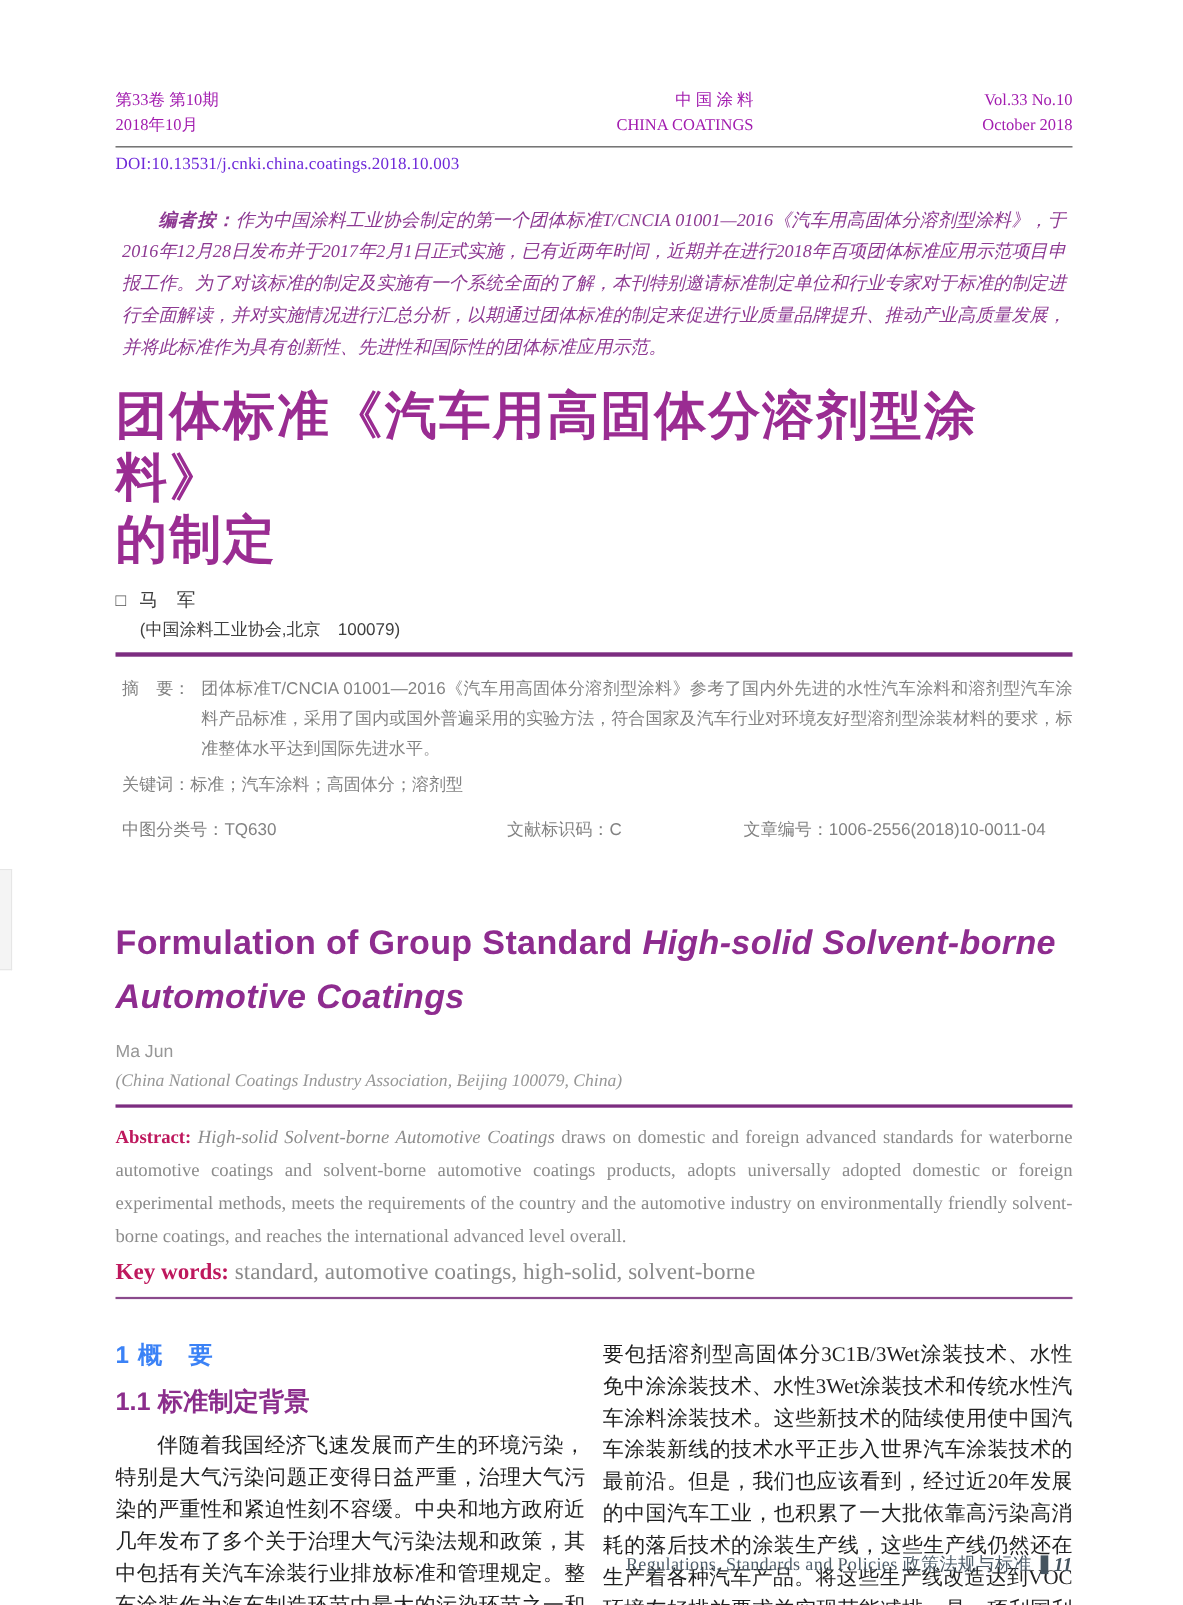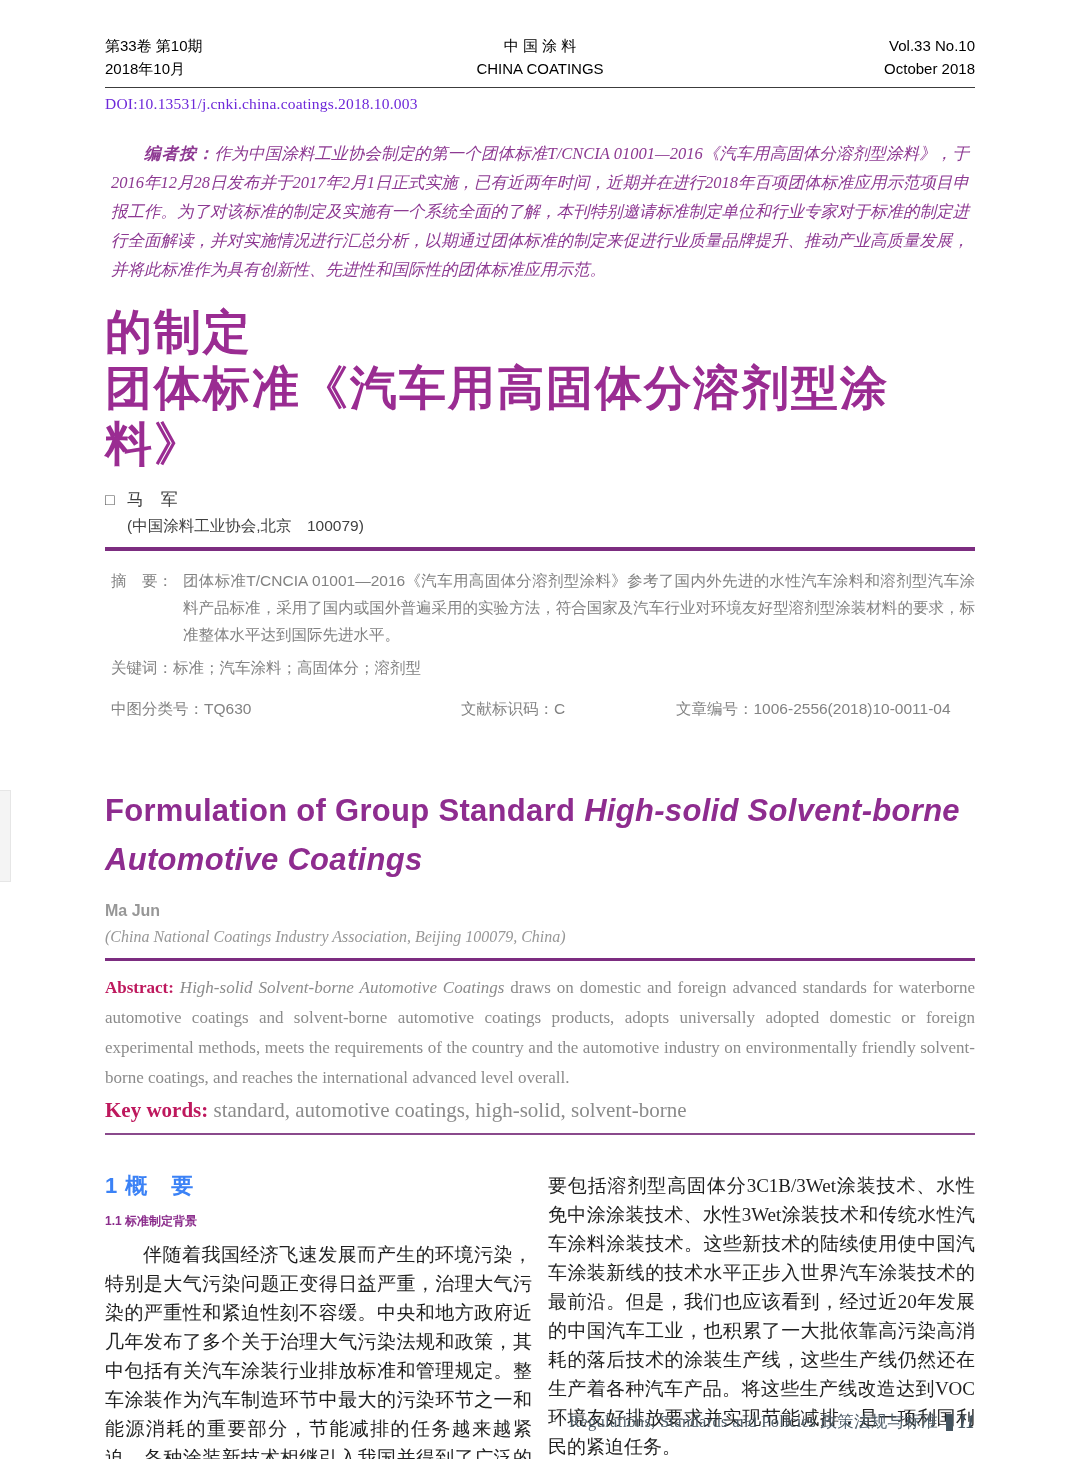--- a/index.html
+++ b/index.html
@@ -7,26 +7,26 @@
   body {
     width:1075px; height:1459px; position:relative; overflow:hidden;
     font-family:"Liberation Serif","DejaVu Serif",serif;
     color:#222;
   }
   .page { padding:34px 100px 0 105px; }
 
   
   .jheader {
     display:grid; grid-template-columns:1fr 1fr 1fr; align-items:end;
-    font-family:Liberation Sans, sans-serif;
-    color:#000000; font-size:15px; line-height:1.55;
+    font-family:Liberation Serif, serif;
+    color:#a21caf; font-size:15px; line-height:1.55;
     padding-bottom:6px; border-bottom:1.5px solid #3c3c3c;
   }
   .jheader .hl { text-align:left; }
-  .jheader .hc { text-align:center; }
+  .jheader .hc { text-align:right;margin-top:46px; }
   .jheader .hr { text-align:right; }
   .doi-line { margin-top:7px; font-size:15.5px; color:#6d28d9; letter-spacing:.2px; }
 
   
   .editor-note {
     margin:26px 6px 0 6px;
     font-style:italic; color:#8d3992;
     font-size:16.5px; line-height:29px;
     text-indent:2em; text-align:justify;
   }
@@ -59,38 +59,38 @@
     margin:14px 0 0 6px; }
 
   
   .en-title {
     margin-top:64px;
     font-family:"Liberation Sans","DejaVu Sans",sans-serif;
     font-weight:bold; color:#8e2c8f;
     font-size:31px; line-height:49px; letter-spacing:.3px;
   }
   .en-author { margin-top:18px; font-size:16px; color:#979797;
-    font-family:"Liberation Sans","DejaVu Sans",sans-serif;font-weight:bold; }
+    font-family:"Liberation Sans","DejaVu Sans",sans-serif; }
   .en-affil { margin-top:8px; font-size:16px; color:#979797; font-style:italic; }
   .rule-mid { height:3px; background:#7c2d80; margin-top:12px; }
 
   
   .en-abstract { margin-top:12px; color:#8b8b8b; font-size:17px; line-height:30px;
     text-align:justify; }
   .en-abstract b, .en-kw b { color:#be185d; }
   .en-kw { margin-top:2px; color:#8b8b8b; font-size:21px; line-height:30px; }
   .rule-thin { height:2px; background:#8a4a8c; margin-top:8px; }
 
   
   .columns { display:flex; gap:16px; margin-top:36px; }
   .col { flex:1 1 0; }
   .sec-h1 { color:#3b82f6; font-family:"Liberation Sans","DejaVu Sans",sans-serif;
     font-weight:bold; font-size:22px; letter-spacing:1px; }
   .sec-h2 { color:#8b2d8c; font-family:"Liberation Sans","DejaVu Sans",sans-serif;
-    font-weight:bold; font-size:12px; margin-top:12px; }
+    font-weight:bold; font-size:23px; margin-top:12px; }
   .body-p { margin-top:10px; font-size:19px; line-height:29px; color:#1f1f1f;
     text-align:justify; }
   .indent { text-indent:2em; }
   .col-right .body-p { margin-top:0; }
 
   
   .page-footer { position:absolute; right:100px; bottom:26px;
     display:flex; align-items:center; color:#4d5c68; font-size:16.5px; }
   .page-footer .pf-text { letter-spacing:.3px; }
   .pf-block { width:7px; height:17px; background:#45545f; margin:0 5px 0 8px; }
@@ -117,22 +117,22 @@
     <div class="hr">
       <div>Vol.33  No.10</div>
       <div>October 2018</div>
     </div>
   </div>
   <div class="doi-line">DOI:10.13531/j.cnki.china.coatings.2018.10.003</div>
 
   <p class="editor-note"><b>编者按：</b><span>作为中国涂料工业协会制定的第一个团体标准T/CNCIA 01001—2016《汽车用高固体分溶剂型涂料》，于2016年12月28日发布并于2017年2月1日正式实施，已有近两年时间，近期并在进行2018年百项团体标准应用示范项目申报工作。为了对该标准的制定及实施有一个系统全面的了解，本刊特别邀请标准制定单位和行业专家对于标准的制定进行全面解读，并对实施情况进行汇总分析，以期通过团体标准的制定来促进行业质量品牌提升、推动产业高质量发展，并将此标准作为具有创新性、先进性和国际性的团体标准应用示范。</span></p>
 
   <div class="cn-title">
+    <div>团体标准《汽车用高固体分溶剂型涂料》</div>
     <div>的制定</div>
-    <div>团体标准《汽车用高固体分溶剂型涂料》</div>
   </div>
 
   <div class="cn-author"><span class="bullet">□</span><span>马　军</span></div>
   <div class="cn-affil">(中国涂料工业协会,北京　100079)</div>
   <div class="rule-thick"></div>
 
   <div class="cn-abstract">
     <div class="hang">
       <span class="hang-label">摘　要：</span>
       <div class="hang-text">团体标准T/CNCIA 01001—2016《汽车用高固体分溶剂型涂料》参考了国内外先进的水性汽车涂料和溶剂型汽车涂料产品标准，采用了国内或国外普遍采用的实验方法，符合国家及汽车行业对环境友好型溶剂型涂装材料的要求，标准整体水平达到国际先进水平。</div>

